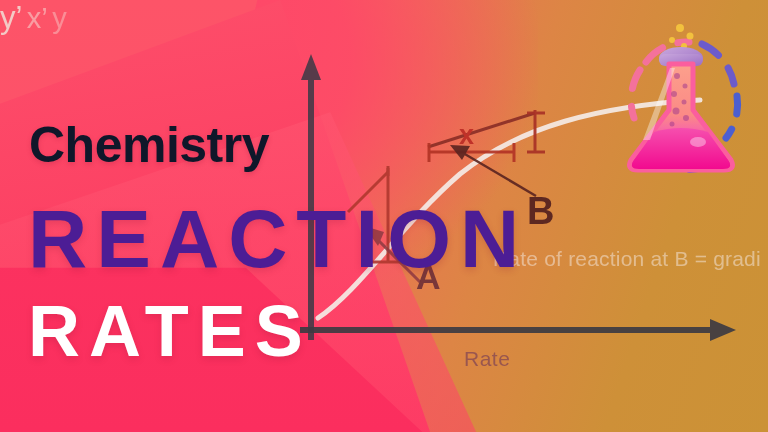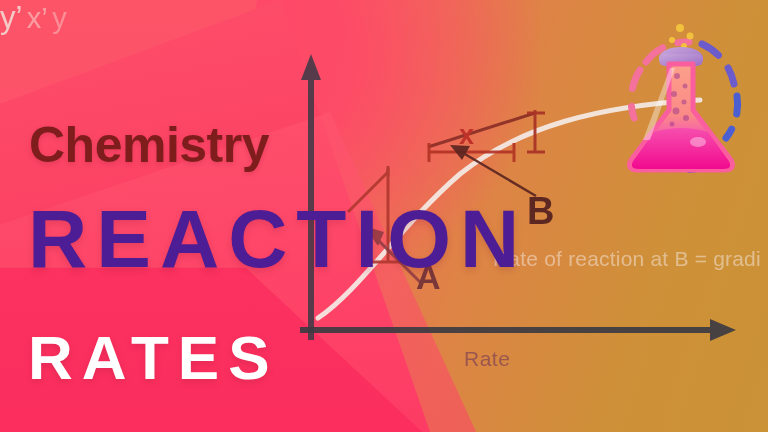--- a/index.html
+++ b/index.html
@@ -57,33 +57,32 @@
   .lbl-xprime{left:452px;top:166px;font-size:29px;color:#F6E0D8;opacity:.52;font-weight:400;}
   .lbl-y{left:390px;top:228px;font-size:29px;color:#F6DCD6;opacity:.42;font-weight:400;}
   .caption{
     position:absolute;left:457px;top:247px;white-space:nowrap;
     font-size:21px;color:#F3E3D6;opacity:.55;letter-spacing:.2px;margin-left:36px;
   }
 
   
   .t-chem{
     position:absolute;left:29px;top:116px;
-    font-size:50px;font-weight:700;color:#7f1d1d;letter-spacing:-.5px;
+    font-size:50px;font-weight:700;color:#0f172a;letter-spacing:-.5px;
     text-shadow:0 2px 5px rgba(140,20,50,.22);
   }
   .t-reaction{
     position:absolute;left:28px;top:192px;
     font-size:82px;font-weight:700;color:#4c1d95;letter-spacing:9px;
     text-shadow:0 3px 7px rgba(140,20,50,.20);
   }
   .t-rates{
     position:absolute;left:28px;top:290px;
-    font-size:62px;font-weight:700;color:#FFFFFF;letter-spacing:9px;
+    font-size:72px;font-weight:700;color:#FFFFFF;letter-spacing:9px;
     text-shadow:0 3px 7px rgba(140,20,50,.20);
-    margin-top:32px;
   }
 
   
   .flask{position:absolute;left:594px;top:14px;width:170px;height:170px;}
   .flask svg{width:100%;height:100%;display:block;}
 </style>
 </head>
 <body>
 
 <div id="stage">

